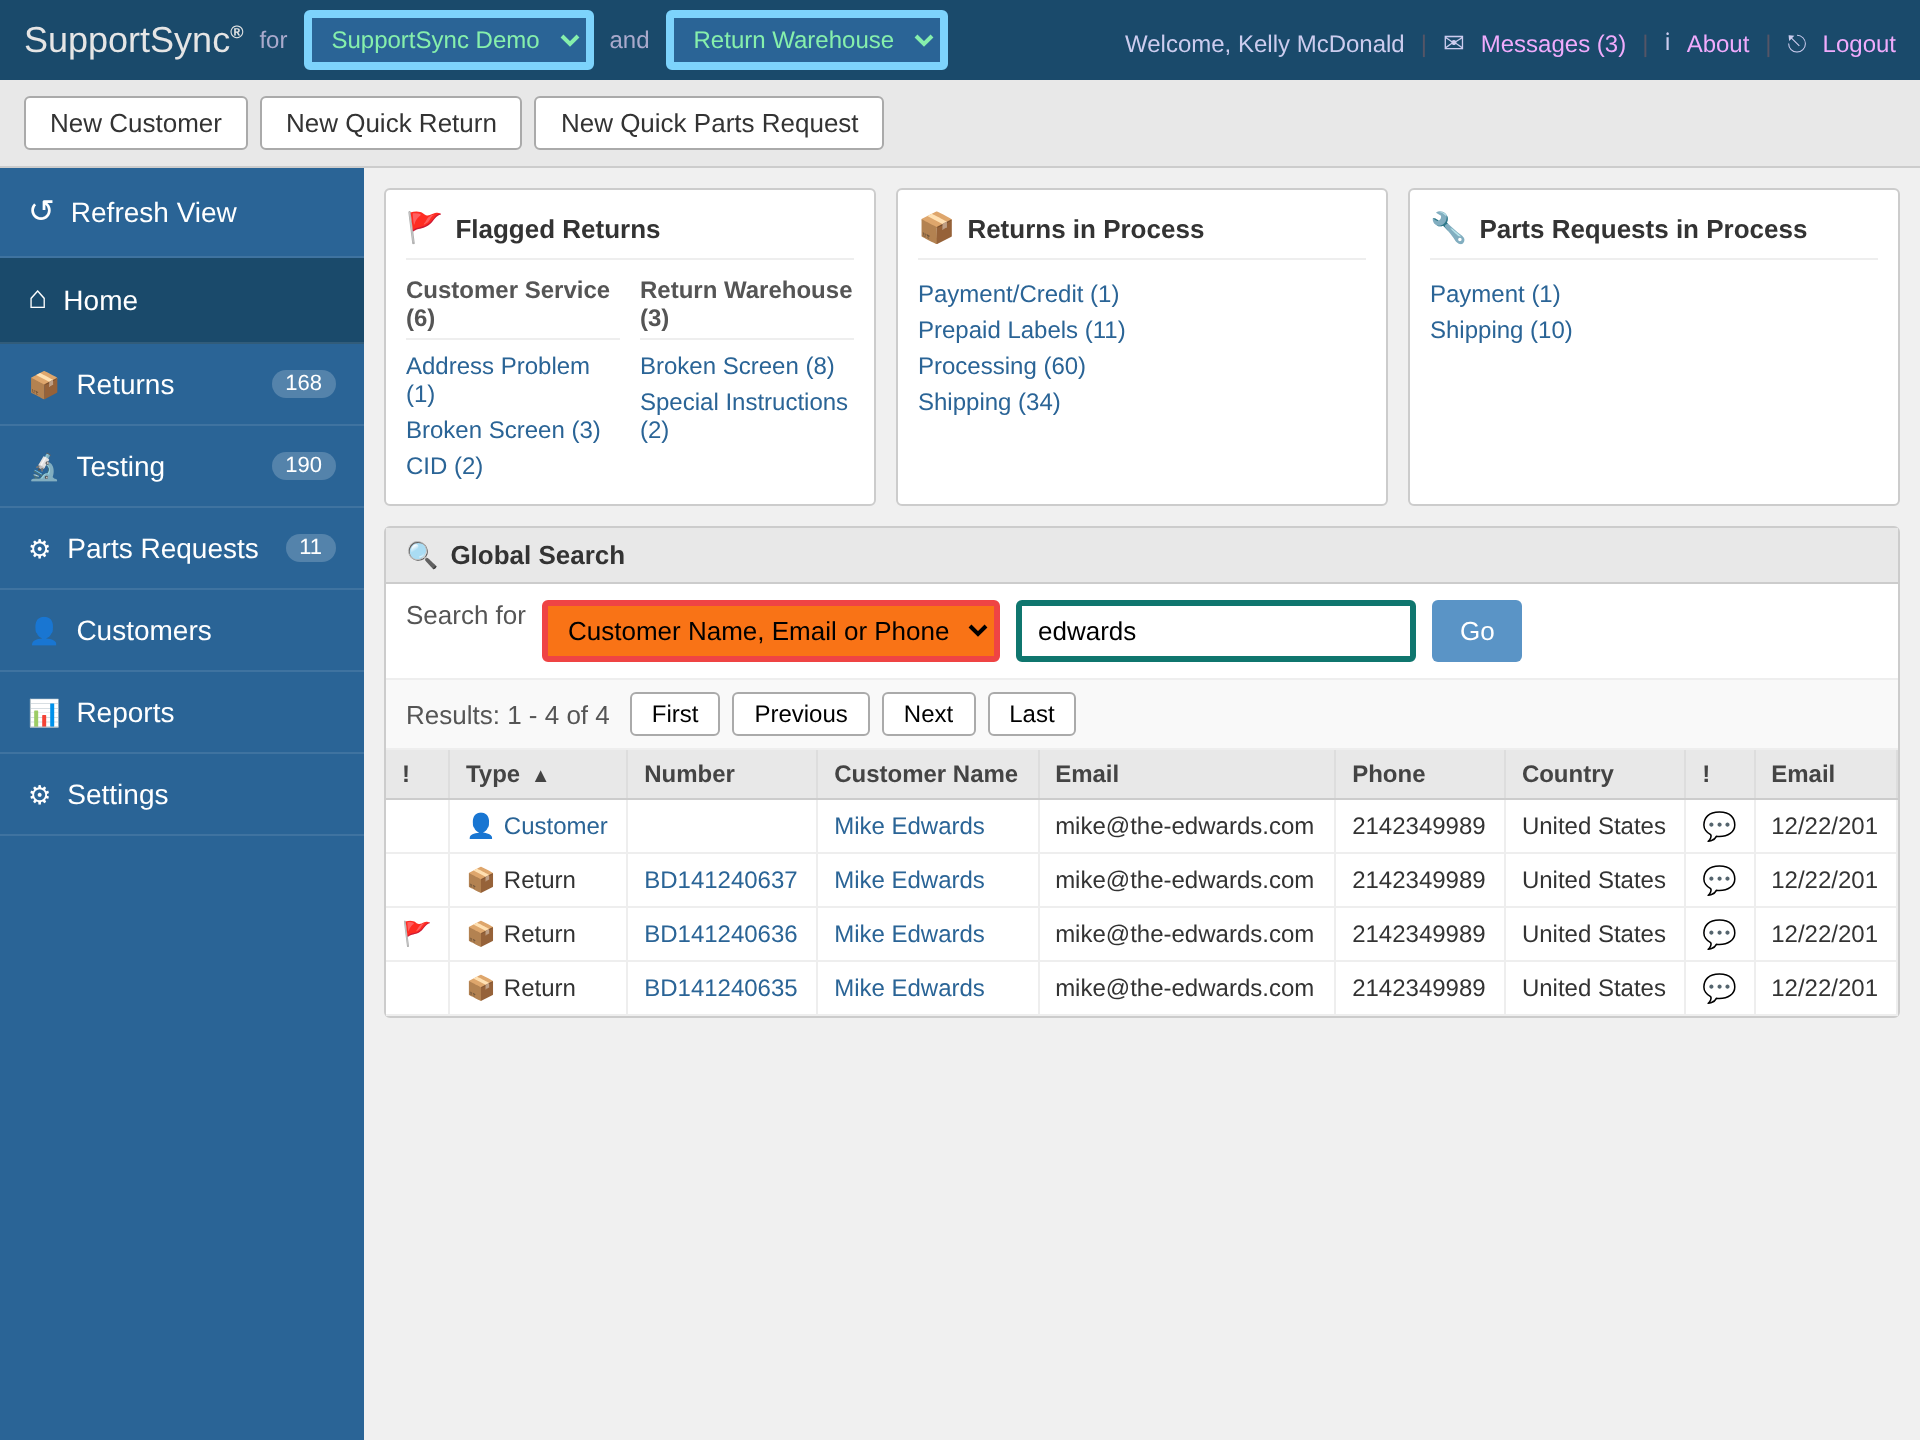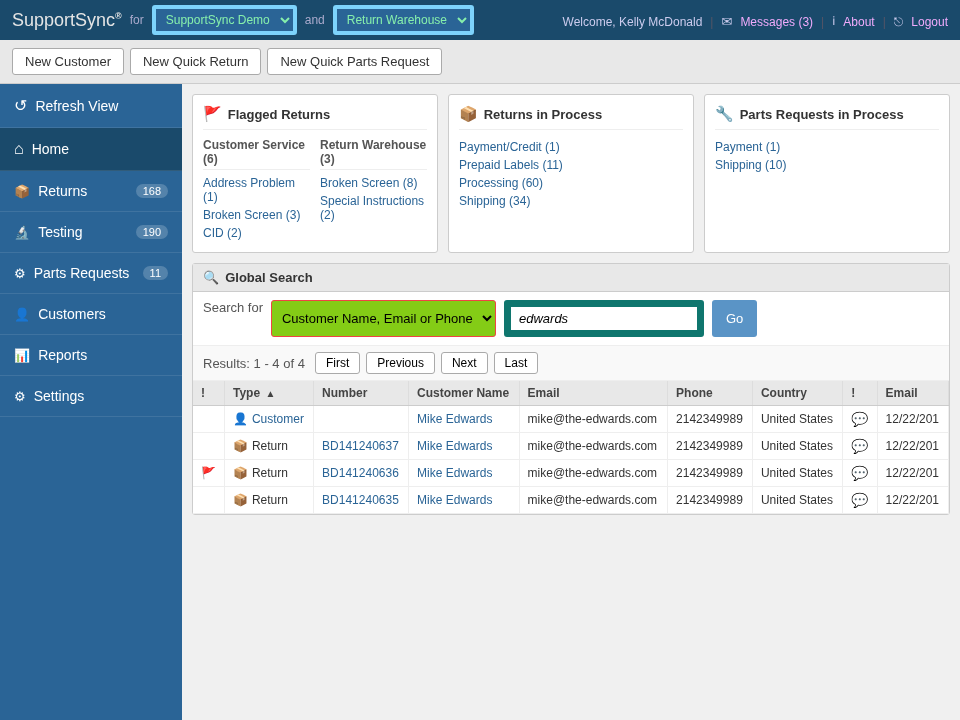--- a/index.html
+++ b/index.html
@@ -154,33 +154,32 @@
       font-size: 13px;
     }
     #search-bar {
       padding: 8px 10px;
       display: flex;
       gap: 8px;
       border-bottom: 1px solid #eee;
     }
     #search-bar label { font-size: 13px; color: #555; }
     #search-type-select {
-      border: 1px solid #ef4444;
+      border: 3px solid #ef4444;
       border-radius: 3px;
       padding: 4px 6px;
       font-size: 13px;
-      background: #84cc16;
+      background: #f97316;
     }
     #search-input {
-      border: 7px solid #0f766e;
+      border: 3px solid #0f766e;
       border-radius: 3px;
       padding: 4px 8px;
       font-size: 13px;
       width: 200px;
-      font-style: italic;
     }
     #go-btn {
       background: #5a94c6;
       color: white;
       border: none;
       border-radius: 3px;
       padding: 4px 14px;
       font-size: 13px;
       cursor: pointer;
     }

